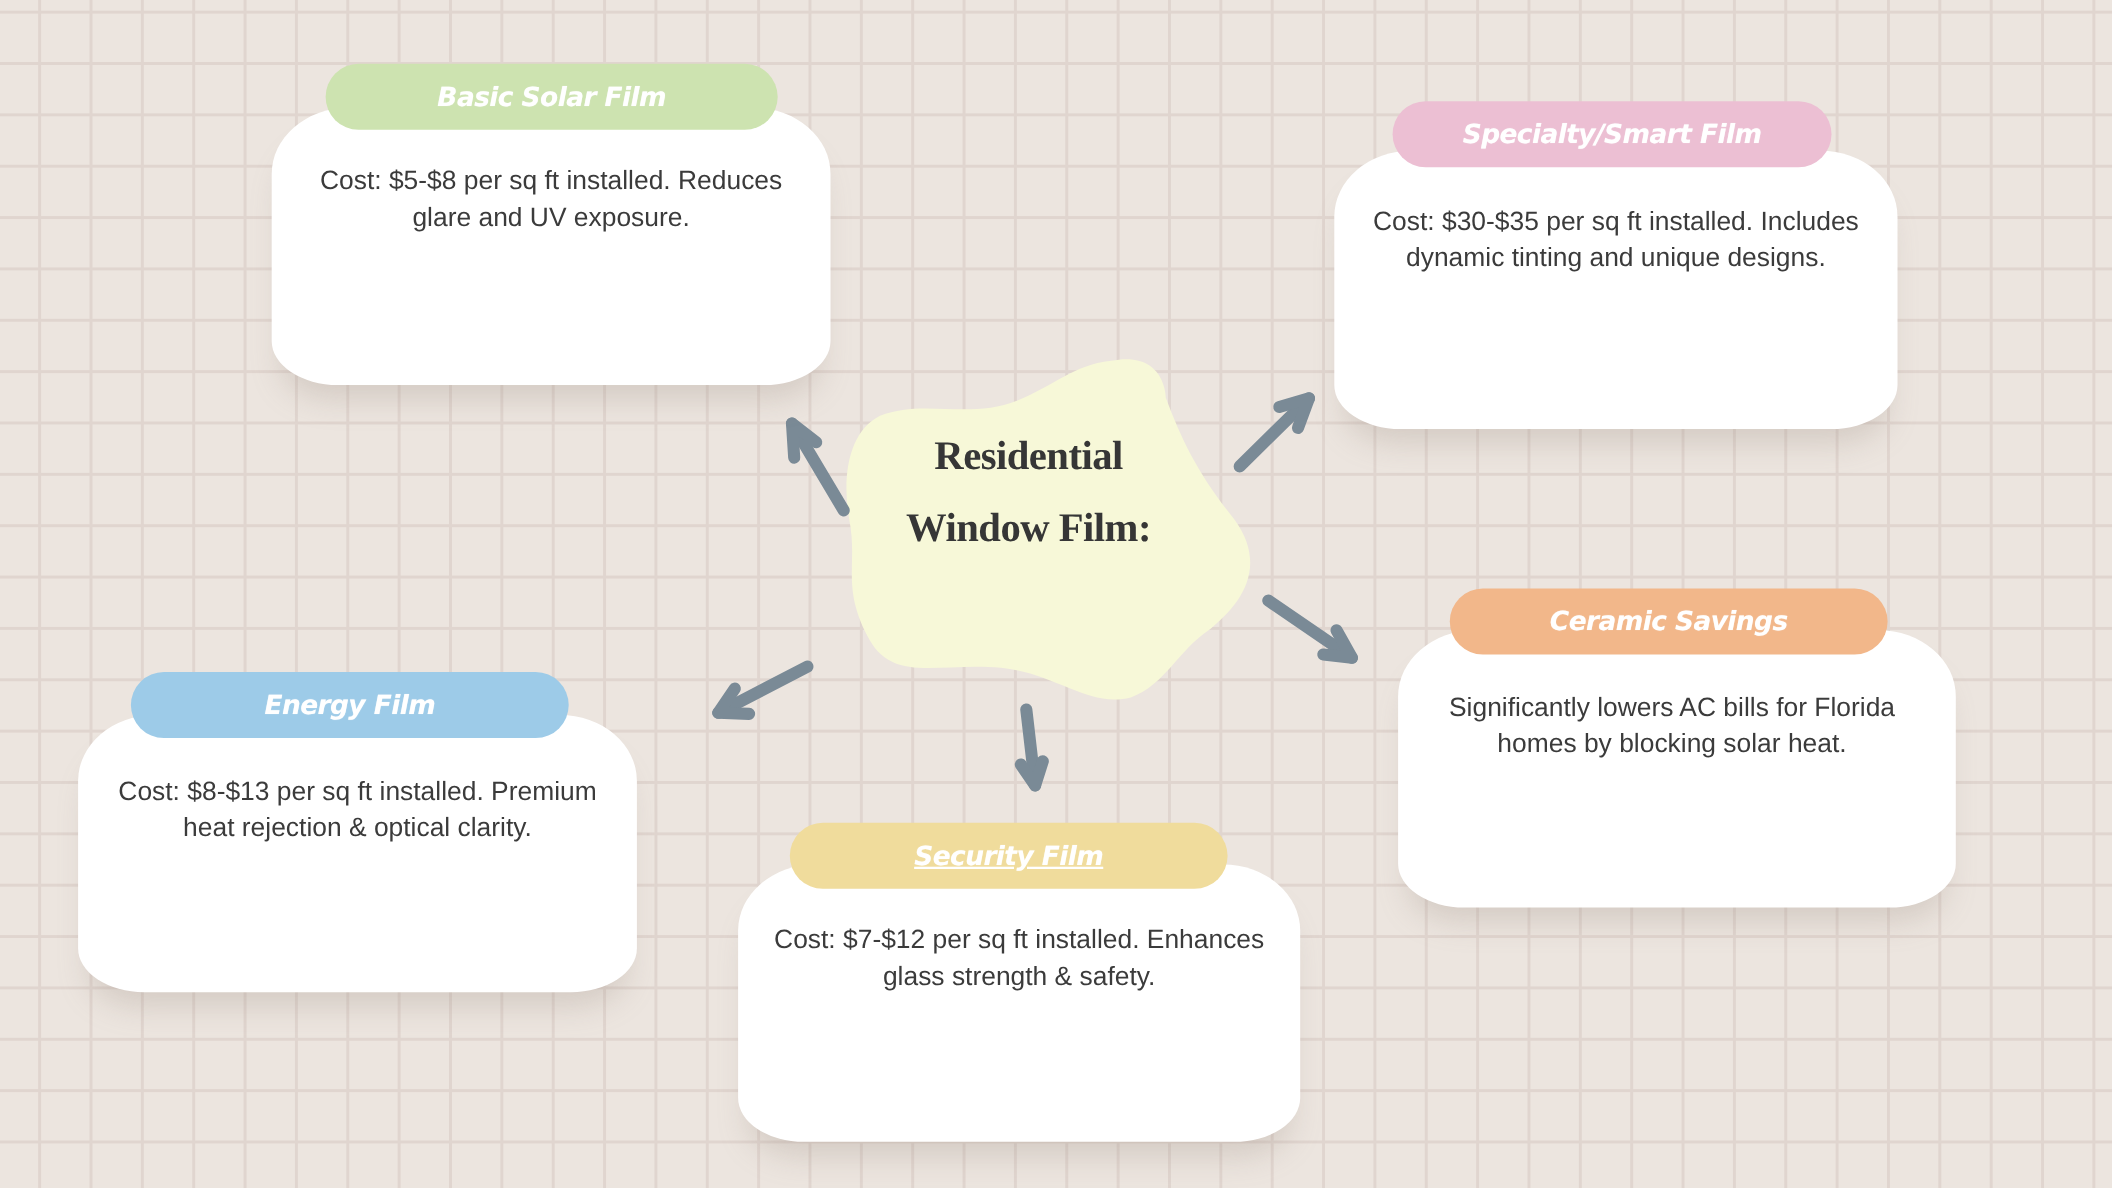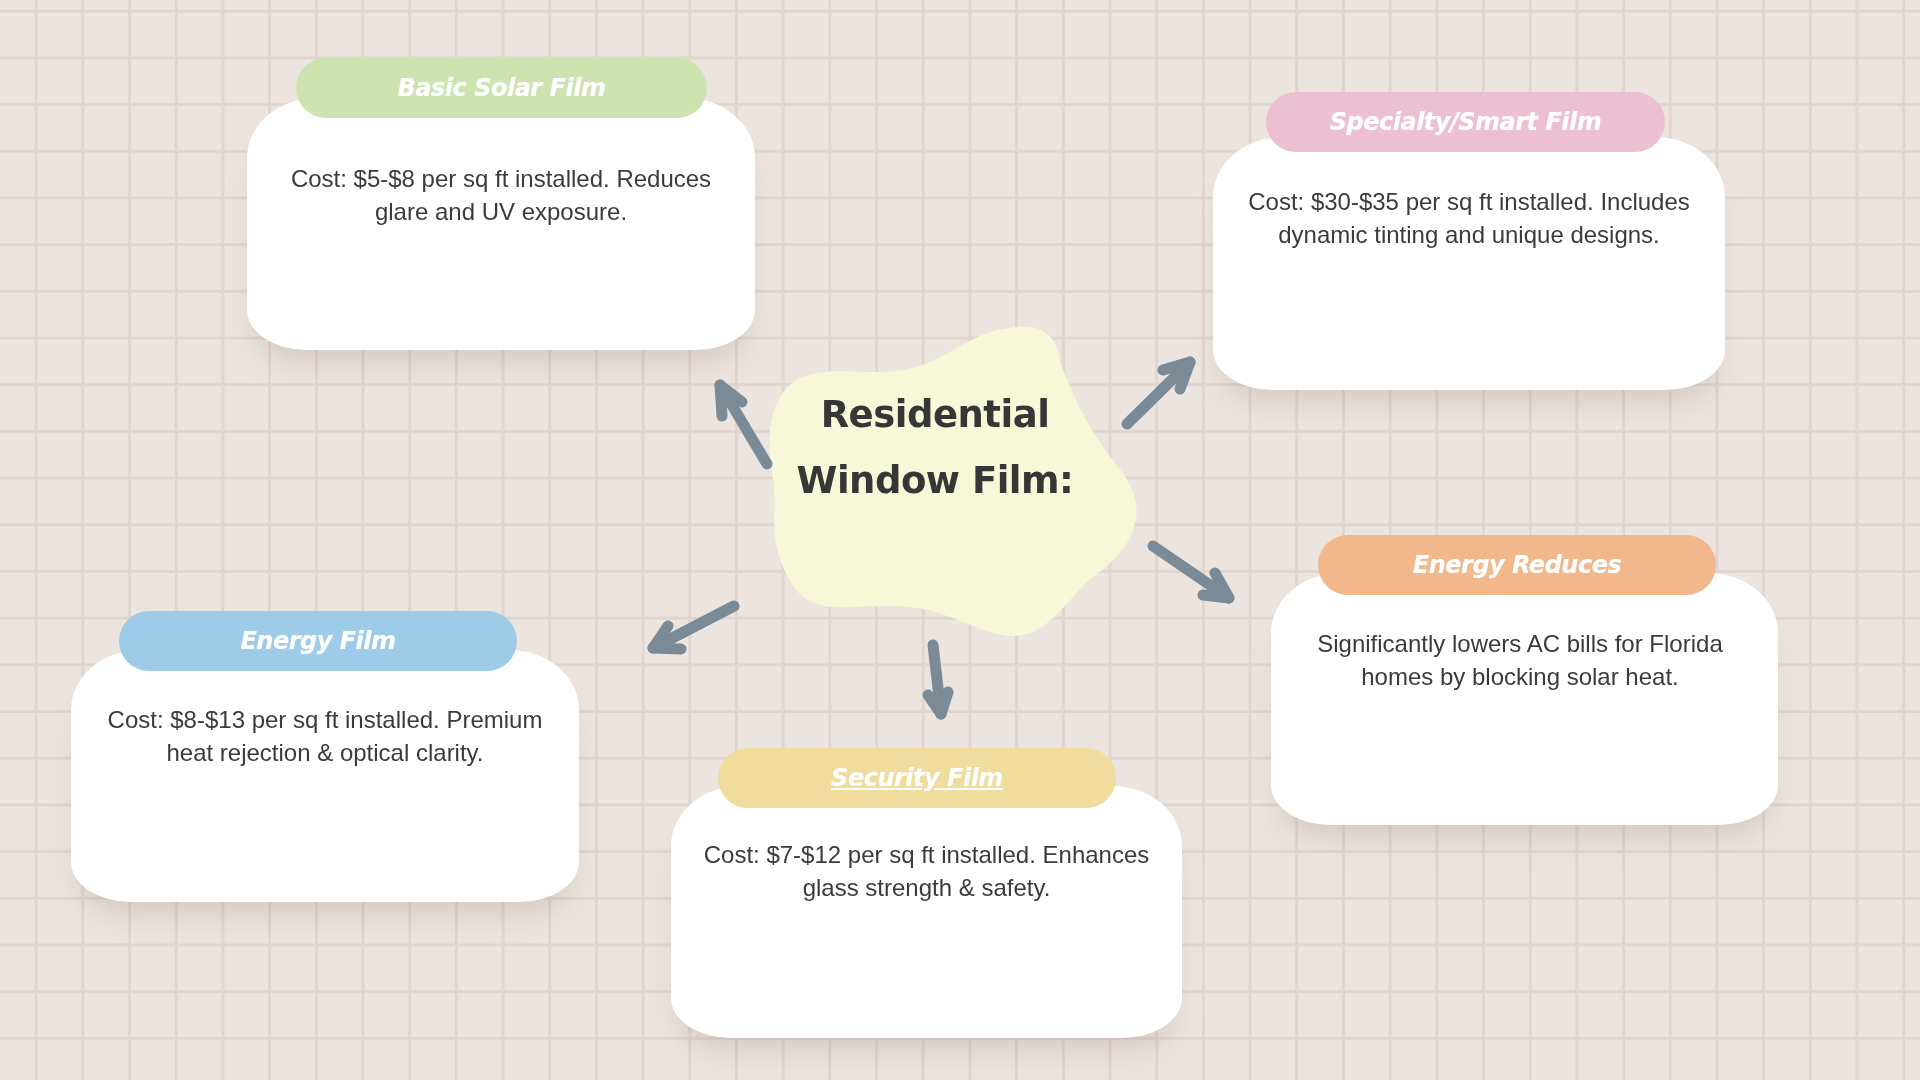--- a/index.html
+++ b/index.html
@@ -30,21 +30,21 @@
     position: absolute; text-align: center; color: #3b3b3b;
     font-family: "Liberation Sans", sans-serif; font-size: 24px; line-height: 33px;
   }
   .center-blob { position: absolute; left: 760px; top: 322px; width: 380px; height: 318px; }
   .center-title {
     position: absolute; left: 770px; top: 382px; width: 330px;
     text-align: center; color: #363636;
     font-family: "DejaVu Sans", sans-serif; font-weight: bold; font-size: 37px;
     line-height: 66px; letter-spacing: -0.5px;
   }
-  .center-title span { display: block; }
+  .center-title span { display: block; font-family: Liberation Serif, serif; }
   svg.arrows { position: absolute; left: 0; top: 0; width: 1920px; height: 1080px; pointer-events: none; }
 </style>
 </head>
 <body>
 
 <svg class="center-blob" viewBox="0 0 380 318">
   <path d="M250 6 C 300 -4, 300 40, 300 40 C 315 80, 330 110, 362 150 C 395 195, 365 230, 340 250 C 310 270, 300 300, 268 312 C 230 322, 200 290, 150 285 C 90 280, 50 300, 28 255 C 5 210, 20 190, 12 150 C 5 110, 12 70, 40 56 C 80 40, 120 60, 165 42 C 200 28, 215 10, 250 6 Z" fill="#f7f8d8"></path>
 </svg>
 <div class="center-title">
   <span>Residential</span>
@@ -72,21 +72,21 @@
     <g>
       <line x1="1153" y1="546" x2="1229" y2="598"></line>
       <polyline points="1215,573 1229,598 1203,595"></polyline>
     </g>
   </g>
 </svg>
 
 <div class="node">
   <div class="card" style="left:247px; top:98px; width:508px; height:252px;"></div>
   <div class="pill" style="left:296px; top:58px; width:411px; background:#cde3b0;">Basic Solar Film</div>
-  <div class="body-text" style="left:275px; top:148px; width:452px;margin-top:14px;">Cost: $5-$8 per sq ft installed. Reduces glare and UV exposure.</div>
+  <div class="body-text" style="left:275px; top:148px; width:452px;">Cost: $5-$8 per sq ft installed. Reduces glare and UV exposure.</div>
 </div>
 
 <div class="node">
   <div class="card" style="left:1213px; top:137px; width:512px; height:253px;"></div>
   <div class="pill" style="left:1266px; top:92px; width:399px; background:#ecbfd3;">Specialty/Smart Film</div>
   <div class="body-text" style="left:1236px; top:185px; width:466px;">Cost: $30-$35 per sq ft installed. Includes dynamic tinting and unique designs.</div>
 </div>
 
 <div class="node">
   <div class="card" style="left:71px; top:650px; width:508px; height:252px;"></div>
@@ -95,15 +95,15 @@
 </div>
 
 <div class="node">
   <div class="card" style="left:671px; top:786px; width:511px; height:252px;"></div>
   <div class="pill" style="left:718px; top:748px; width:398px; background:#f0dc9c;text-decoration:underline;">Security Film</div>
   <div class="body-text" style="left:690px; top:838px; width:473px;">Cost: $7-$12 per sq ft installed. Enhances glass strength &amp; safety.</div>
 </div>
 
 <div class="node">
   <div class="card" style="left:1271px; top:573px; width:507px; height:252px;"></div>
-  <div class="pill" style="left:1318px; top:535px; width:398px; background:#f2b78a;">Energy Reduces</div>
+  <div class="pill" style="left:1318px; top:535px; width:398px; background:#f2b78a;">Ceramic Savings</div>
   <div class="body-text" style="left:1300px; top:627px; width:440px;">Significantly lowers AC bills for Florida homes by blocking solar heat.</div>
 </div>
 
 </body></html>

